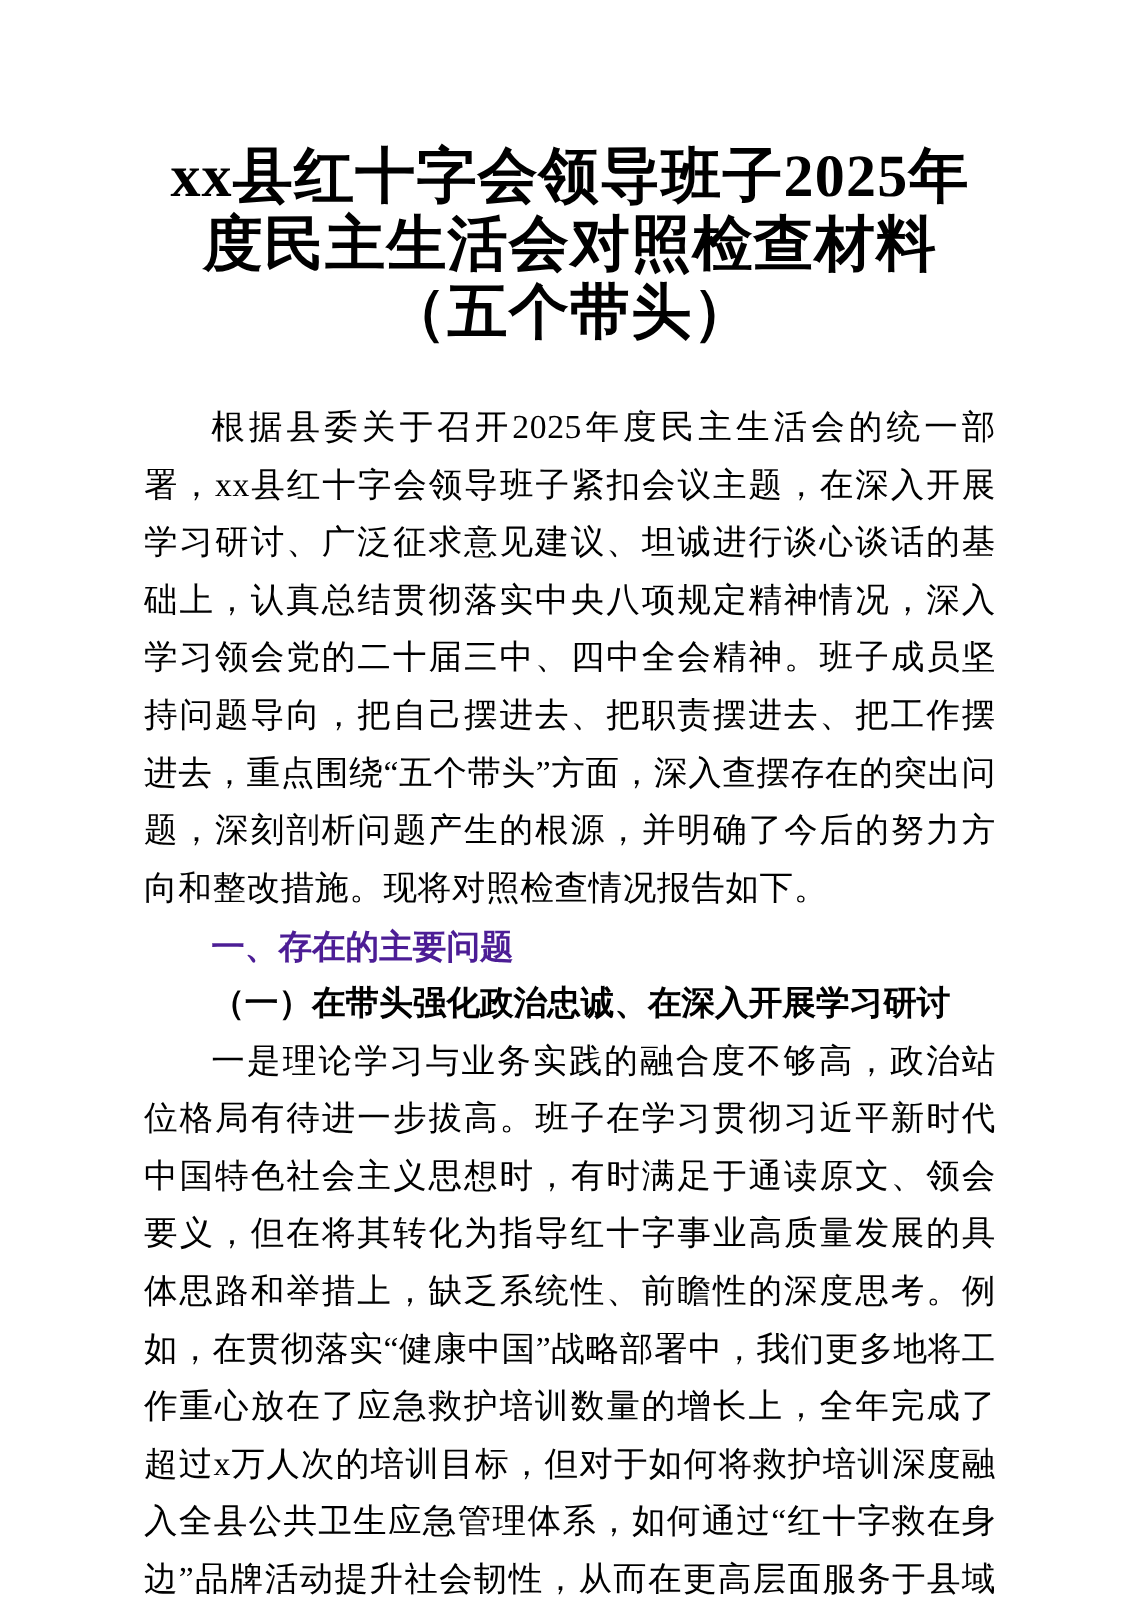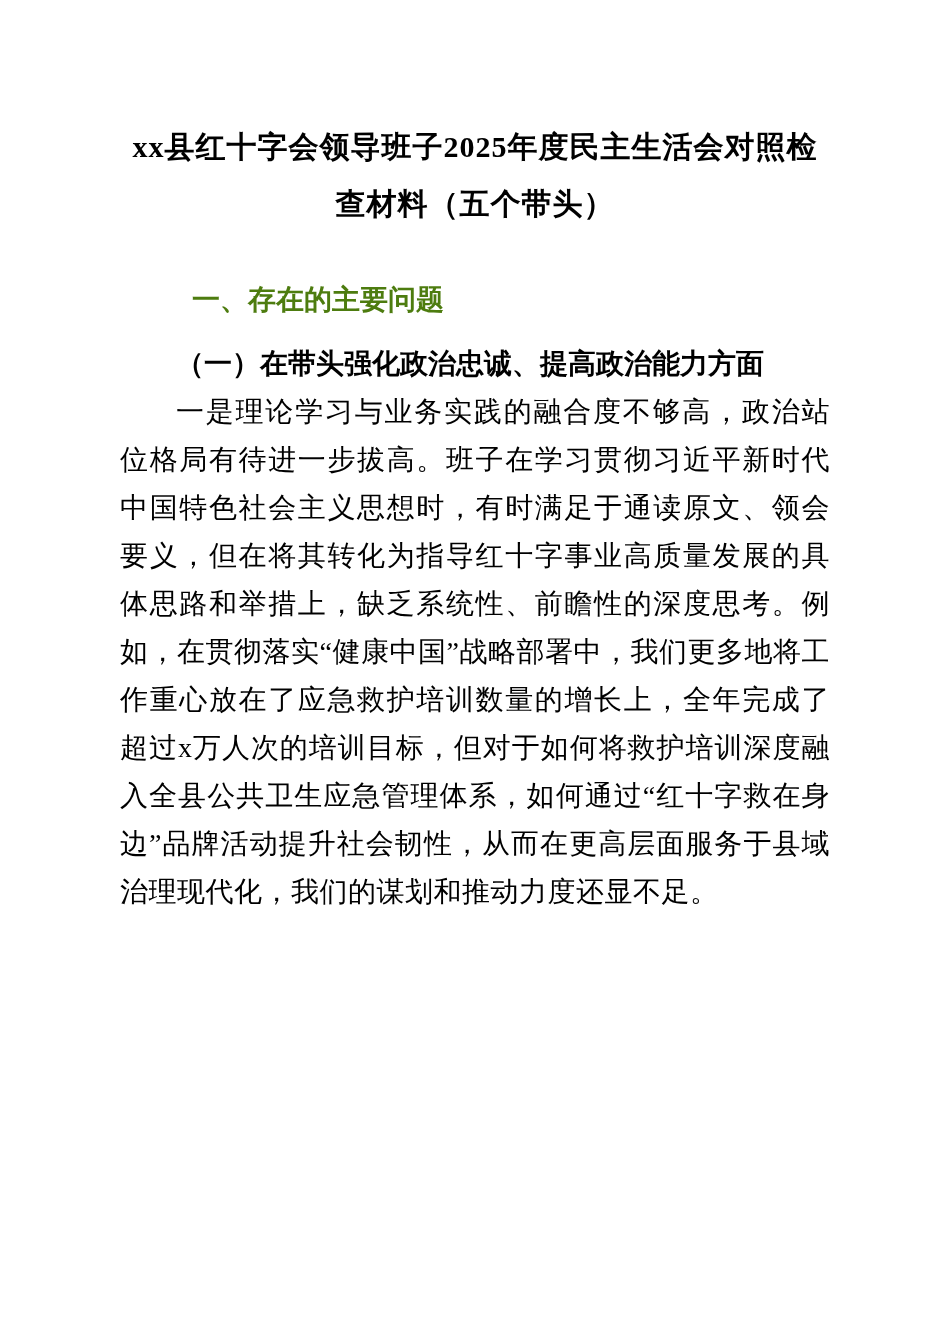--- a/index.html
+++ b/index.html
@@ -13,45 +13,45 @@
     min-height: 1344px;
     margin: 0 auto;
     background: #ffffff;
     box-sizing: border-box;
     padding: 118px 120px 60px 120px;
     color: #000000;
     font-family: "Liberation Serif", "DejaVu Serif", serif;
   }
   .doc-title {
     margin: 0 0 44px 0;
-    font-size: 30px;
+    font-size: 50px;
     line-height: 57px;
     font-weight: 700;
     text-align: center;
     letter-spacing: 1px;
     font-family: "Liberation Serif", "DejaVu Serif", serif;
     color: #000000;
   }
   .para {
     margin: 0;
     font-size: 28px;
     line-height: 48px;
     text-indent: 2em;
     text-align: justify;
     letter-spacing: 0.5px;
     color: #000000;
   }
   .section-heading {
-    margin: 16px;
+    margin: 0;
     font-size: 28px;
     line-height: 48px;
     text-indent: 2em;
     font-weight: 700;
     font-family: "Liberation Sans", "DejaVu Sans", sans-serif;
-    color: #4d7c0f;
+    color: #4c1d95;
   }
   .subsection-heading {
     margin: 0;
     font-size: 28px;
     line-height: 48px;
     text-indent: 2em;
     font-weight: 700;
     font-family: "Liberation Serif", "DejaVu Serif", serif;
     color: #000000;
   }
@@ -59,20 +59,21 @@
     font-weight: 400;
   }
 </style>
 </head>
 <body>
 
 <div class="page">
 
   <h1 class="doc-title">xx县红十字会领导班子2025年度民主生活会对照检查材料（五个带头）</h1>
 
+  <p class="para">根据县委关于召开2025年度民主生活会的统一部署，xx县红十字会领导班子紧扣会议主题，在深入开展学习研讨、广泛征求意见建议、坦诚进行谈心谈话的基础上，认真总结贯彻落实中央八项规定精神情况，深入学习领会党的二十届三中、四中全会精神。班子成员坚持问题导向，把自己摆进去、把职责摆进去、把工作摆进去，重点围绕“五个带头”方面，深入查摆存在的突出问题，深刻剖析问题产生的根源，并明确了今后的努力方向和整改措施。现将对照检查情况报告如下。</p>
 
   <h2 class="section-heading">一、存在的主要问题</h2>
 
-  <h3 class="subsection-heading">（一）在带头强化政治忠诚、提高政治能力方面</h3>
+  <h3 class="subsection-heading">（一）在带头强化政治忠诚、在深入开展学习研讨</h3>
 
   <p class="para"><span class="lead-bold">一是理论学习与业务实践的融合度不够高，政治站位格局有待进一步拔高。</span><span>班子在学习贯彻习近平新时代中国特色社会主义思想时，有时满足于通读原文、领会要义，但在将其转化为指导红十字事业高质量发展的具体思路和举措上，缺乏系统性、前瞻性的深度思考。例如，在贯彻落实“健康中国”战略部署中，我们更多地将工作重心放在了应急救护培训数量的增长上，全年完成了超过x万人次的培训目标，但对于如何将救护培训深度融入全县公共卫生应急管理体系，如何通过“红十字救在身边”品牌活动提升社会韧性，从而在更高层面服务于县域治理现代化，我们的谋划和推动力度还显不足。</span></p>
 
 </div>
 
 </body></html>

